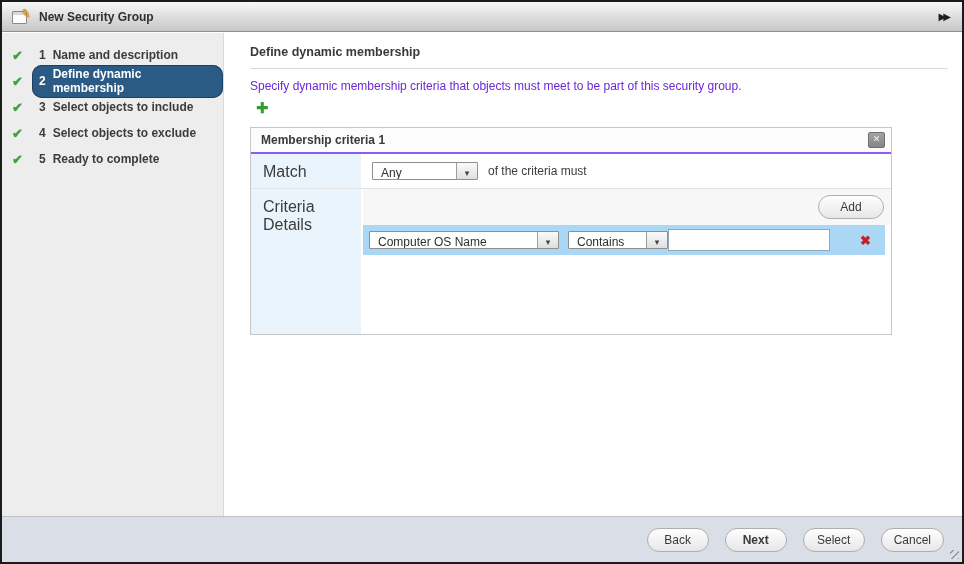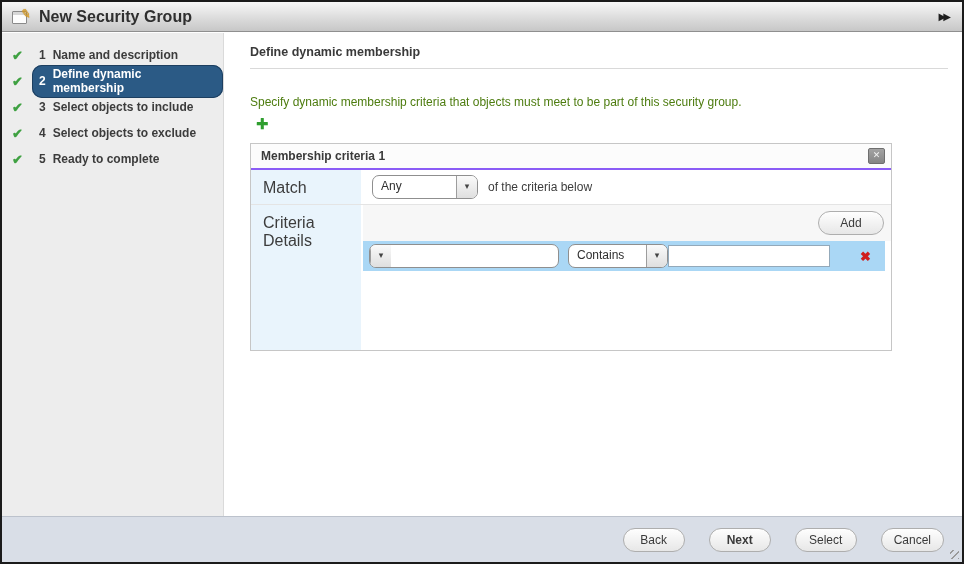--- a/index.html
+++ b/index.html
@@ -6,66 +6,66 @@
   .dialog{position:relative;width:964px;height:564px;box-sizing:border-box;border:2px solid #1b1b1b;background:#fff;overflow:hidden;}
 
   
   .titlebar{position:absolute;left:0;top:0;right:0;height:30px;
     background:linear-gradient(#f8f8f8,#dcdcdc 55%,#c7c7c7);
     border-bottom:1px solid #8f8f8f;display:flex;align-items:center;padding:0 10px;box-sizing:border-box;}
   .tb-icon{width:18px;height:15px;position:relative;margin-right:9px;flex:0 0 auto;}
   .tb-icon .pane{position:absolute;left:0;bottom:0;width:13px;height:11px;background:#fdfdfd;border:1px solid #8a8a8a;border-radius:1px;}
   .tb-icon .pane::before{content:"";position:absolute;left:0;top:0;right:0;height:3px;background:#d7d7d7;}
   .tb-icon .pencil{position:absolute;right:-1px;top:-2px;font-size:12px;color:#e2a52e;transform:rotate(8deg);text-shadow:0 0 1px #9c6f12;}
-  .tb-title{font-size:16px;font-weight:bold;color:#2f2f2f;}
+  .tb-title{font-size:12px;font-weight:bold;color:#2f2f2f;}
   .tb-expand{margin-left:auto;font-size:10px;color:#1e1e1e;letter-spacing:-3px;cursor:pointer;padding-right:4px;}
 
   
   .sidebar{position:absolute;left:0;top:31px;width:222px;bottom:46px;background:#ededed;border-right:1px solid #dadada;box-sizing:border-box;padding-top:9px;}
   .step{display:flex;align-items:center;height:26px;padding-left:10px;}
   .check{width:20px;color:#3fa142;font-weight:bold;font-size:13px;flex:0 0 auto;}
   .step-box{display:flex;align-items:center;font-size:12px;font-weight:bold;color:#3c3c3c;padding:2px 9px 3px 7px;border-radius:10px;}
   .step-box .num{margin-right:7px;}
   .step-box.active{background:#2b5a85;color:#ffffff;box-shadow:inset 0 0 0 1px #1d3f60;}
 
   
   .content{position:absolute;left:223px;top:31px;right:0;bottom:46px;background:#fff;box-sizing:border-box;padding:12px 14px 0 25px;}
   .page-heading{font-size:12.5px;font-weight:bold;color:#3a3a3a;}
   .heading-rule{border:none;border-top:1px solid #d9d9d9;margin:9px 0 0 0;}
-  .page-desc{font-size:12px;color:#4d7c0f;margin-top:26px;}
+  .page-desc{font-size:12px;color:#6d28d9;margin-top:10px;}
   .add-criteria{margin:6px 0 0 6px;font-size:15px;color:#2f9e2f;cursor:pointer;display:inline-block;text-shadow:0 1px 0 #bfe6bf;}
 
   
   .panel{margin-top:10px;width:642px;height:208px;border:1px solid #c6c6c6;box-sizing:border-box;background:#fff;display:flex;flex-direction:column;}
   .panel-header{height:24px;flex:0 0 auto;background:#fcfcfc;border-bottom:2px solid #8b5cf6;display:flex;align-items:center;padding:0 6px 0 10px;}
   .panel-title{font-size:12px;font-weight:bold;color:#3a3a3a;}
   .panel-close{margin-left:auto;width:15px;height:14px;background:linear-gradient(#a3a3a3,#858585);border:1px solid #6f6f6f;border-radius:2px;color:#f2f2f2;font-size:9px;line-height:13px;text-align:center;cursor:pointer;}
   .row-match{height:34px;flex:0 0 auto;display:flex;border-bottom:1px solid #e4e4e4;}
   .cell-label{width:112px;flex:0 0 auto;background:#e9f4fc;border-right:2px solid #ffffff;font-size:16px;color:#3c3c3c;box-sizing:border-box;padding:9px 0 0 12px;}
   .row-match .cell-content{flex:1;display:flex;align-items:center;padding-left:9px;}
   .match-suffix{font-size:12px;color:#3c3c3c;margin-left:10px;}
   .row-details{flex:1;display:flex;}
   .row-details .cell-content{flex:1;display:flex;flex-direction:column;}
   .add-strip{height:36px;flex:0 0 auto;background:#f7f7f7;display:flex;align-items:center;justify-content:flex-end;padding-right:7px;}
   .criteria-row{height:30px;flex:0 0 auto;margin-right:6px;background:#aad7f5;display:flex;align-items:center;padding-left:6px;}
 
   
-  .combo{display:flex;align-items:stretch;height:24px;background:#fff;border:1px solid #8f8f8f;border-radius:7px;overflow:hidden;cursor:pointer;box-sizing:border-box;}
+  .combo{display:flex;align-items:stretch;height:18px;background:#fff;border:1px solid #8f8f8f;border-radius:1px;overflow:hidden;cursor:pointer;box-sizing:border-box;}
   .combo .val{font-size:12px;color:#2f2f2f;padding:3px 8px 0 8px;flex:1;white-space:nowrap;overflow:hidden;}
   .combo .arrow{width:20px;flex:0 0 auto;border-left:1px solid #9d9d9d;background:linear-gradient(#fafafa,#dfdfdf);color:#444;font-size:9px;text-align:center;line-height:21px;}
   .combo.match-combo{width:106px;}
   .combo.key-combo{width:190px;margin-right:9px;}
   .combo.op-combo{width:100px;}
   .criteria-input{width:152px;height:20px;border:1px solid #93a9ba;background:#fff;font-size:12px;padding:0 4px;box-sizing:content-box;}
   .delete-x{margin-left:auto;margin-right:14px;color:#cf1d1d;font-weight:bold;font-size:13px;cursor:pointer;}
   .btn{min-width:62px;height:24px;box-sizing:border-box;border:1px solid #aeaeae;border-radius:12px;background:linear-gradient(#fefefe,#e7e7e7);font-size:12px;color:#3a3a3a;padding:0 12px;cursor:pointer;font-family:"Liberation Sans",sans-serif;}
   .btn-add{min-width:66px;}
 
   
-  .footer{position:absolute;left:0;right:0;bottom:0;height:46px;background:#d9dee7;border-top:1px solid #bcc2cc;box-sizing:border-box;display:flex;align-items:center;justify-content:flex-end;gap:24px;padding-right:18px;}
+  .footer{position:absolute;left:0;right:0;bottom:0;height:46px;background:#d9dee7;border-top:1px solid #bcc2cc;box-sizing:border-box;display:flex;align-items:center;justify-content:flex-end;gap:16px;padding-right:18px;}
   .btn-next{font-weight:bold;}
   .resize-grip{position:absolute;right:3px;bottom:3px;width:9px;height:9px;
     background:repeating-linear-gradient(135deg,transparent 0 2px,#9a9a9a 2px 3px,transparent 3px 5px);cursor:nwse-resize;}
 </style>
 </head>
 <body>
 
 <div class="dialog">
 
   <div class="titlebar">
@@ -127,32 +127,33 @@
         <span class="panel-close">✕</span>
       </div>
 
       <div class="row-match">
         <div class="cell-label">Match</div>
         <div class="cell-content">
           <div class="combo match-combo">
             <span class="val">Any</span>
             <span class="arrow">▾</span>
           </div>
-          <span class="match-suffix">of the criteria below</span>
+          <span class="match-suffix">of the criteria must</span>
         </div>
       </div>
 
       <div class="row-details">
         <div class="cell-label">Criteria Details</div>
         <div class="cell-content">
           <div class="add-strip">
             <button class="btn btn-add">Add</button>
           </div>
           <div class="criteria-row">
             <div class="combo key-combo">
+              <span class="val">Computer OS Name</span>
               <span class="arrow">▾</span>
             </div>
             <div class="combo op-combo">
               <span class="val">Contains</span>
               <span class="arrow">▾</span>
             </div>
             <input class="criteria-input" type="text" value="" style="">
             <span class="delete-x">✖</span>
           </div>
         </div>

